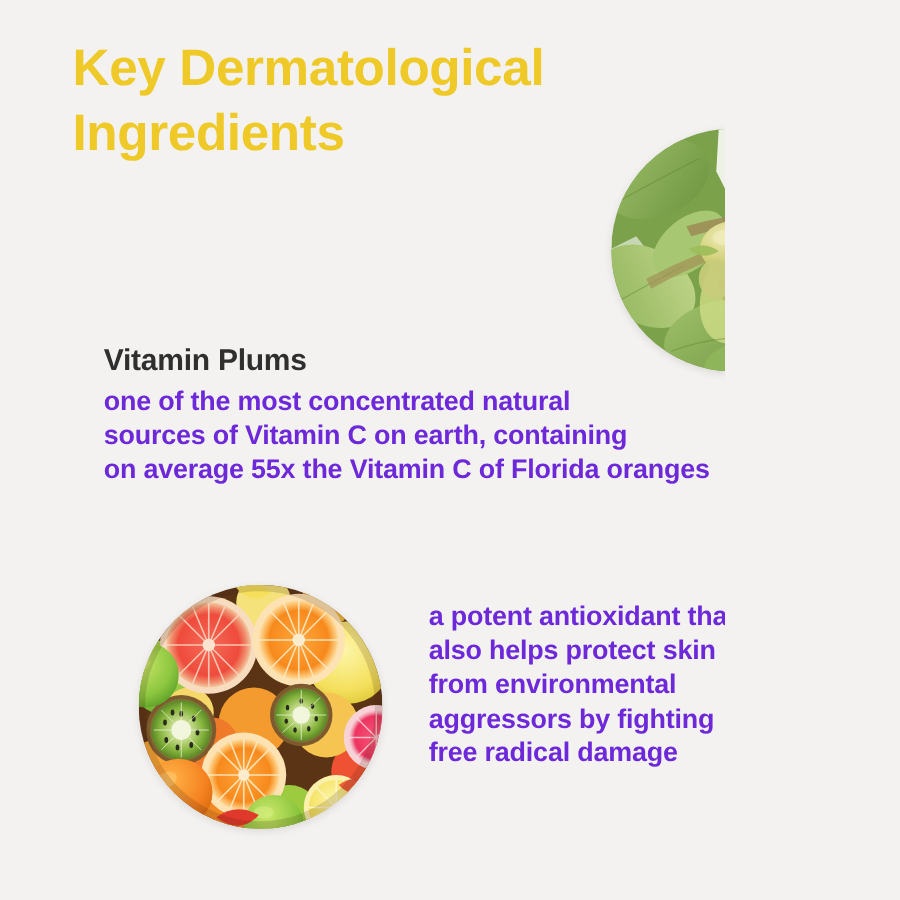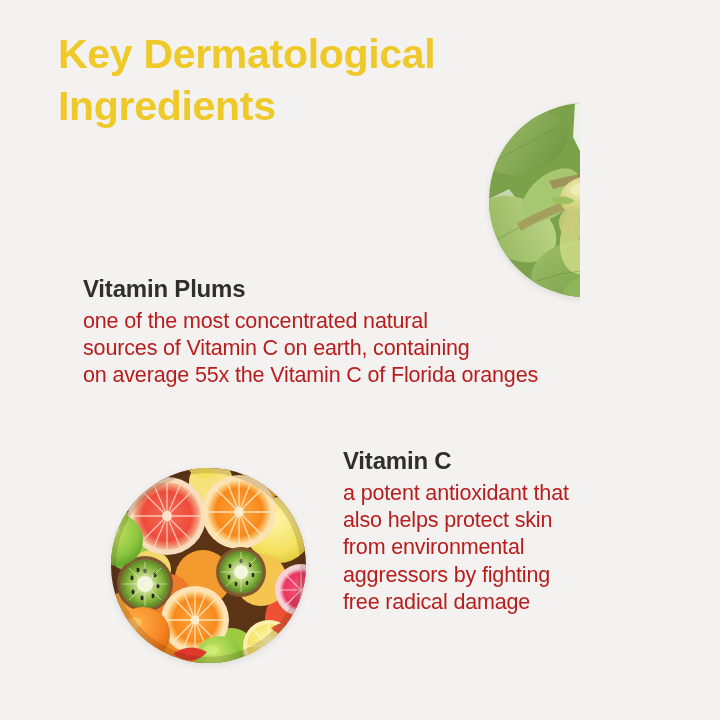--- a/index.html
+++ b/index.html
@@ -41,22 +41,22 @@
     font-size: 24px;
     line-height: 30px;
     font-weight: 700;
     color: #2f2f2f;
     letter-spacing: -0.2px;
   }
   .ingredient-body {
     position: absolute;
     font-size: 21.5px;
     line-height: 27.2px;
-    font-weight: 400;
-    color: #b91c1c;
+    font-weight: 700;
+    color: #6d28d9;
     letter-spacing: -0.15px;
     white-space: pre-line;
   }
 
   #kakadu-heading { left: 83px; top: 274px; }
   #kakadu-body    { left: 83px; top: 308px; width: 570px; }
 
   #vitc-heading { left: 343px; top: 446px; }
   #vitc-body    { left: 343px; top: 480px; width: 330px; }
 
@@ -365,20 +365,19 @@
       <path d="M62 186 q16 -12 34 -2 q-14 16 -34 2" fill="#e0392b"></path>
       <path d="M160 160 q14 -10 26 0 q-12 14 -26 0" fill="#ea4b33" opacity="0.9"></path>
       <path d="M0 184 q14 -10 28 2 q-14 12 -28 -2" fill="#e24b2a" opacity="0.85"></path>
 
       <path d="M76 0 q16 -6 30 6 q-16 12 -30 -6" fill="#f6e05b"></path>
 
       <circle cx="97" cy="97" r="97" fill="none" stroke="rgba(60,30,10,0.16)" stroke-width="10"></circle>
     </svg>
   </div>
 
-  <div class="ingredient-heading" id="vitc-heading">Vitamin C</div>
   <div class="ingredient-body" id="vitc-body">a potent antioxidant that
 also helps protect skin
 from environmental
 aggressors by fighting
 free radical damage</div>
 
 </div>
 
 </body></html>

